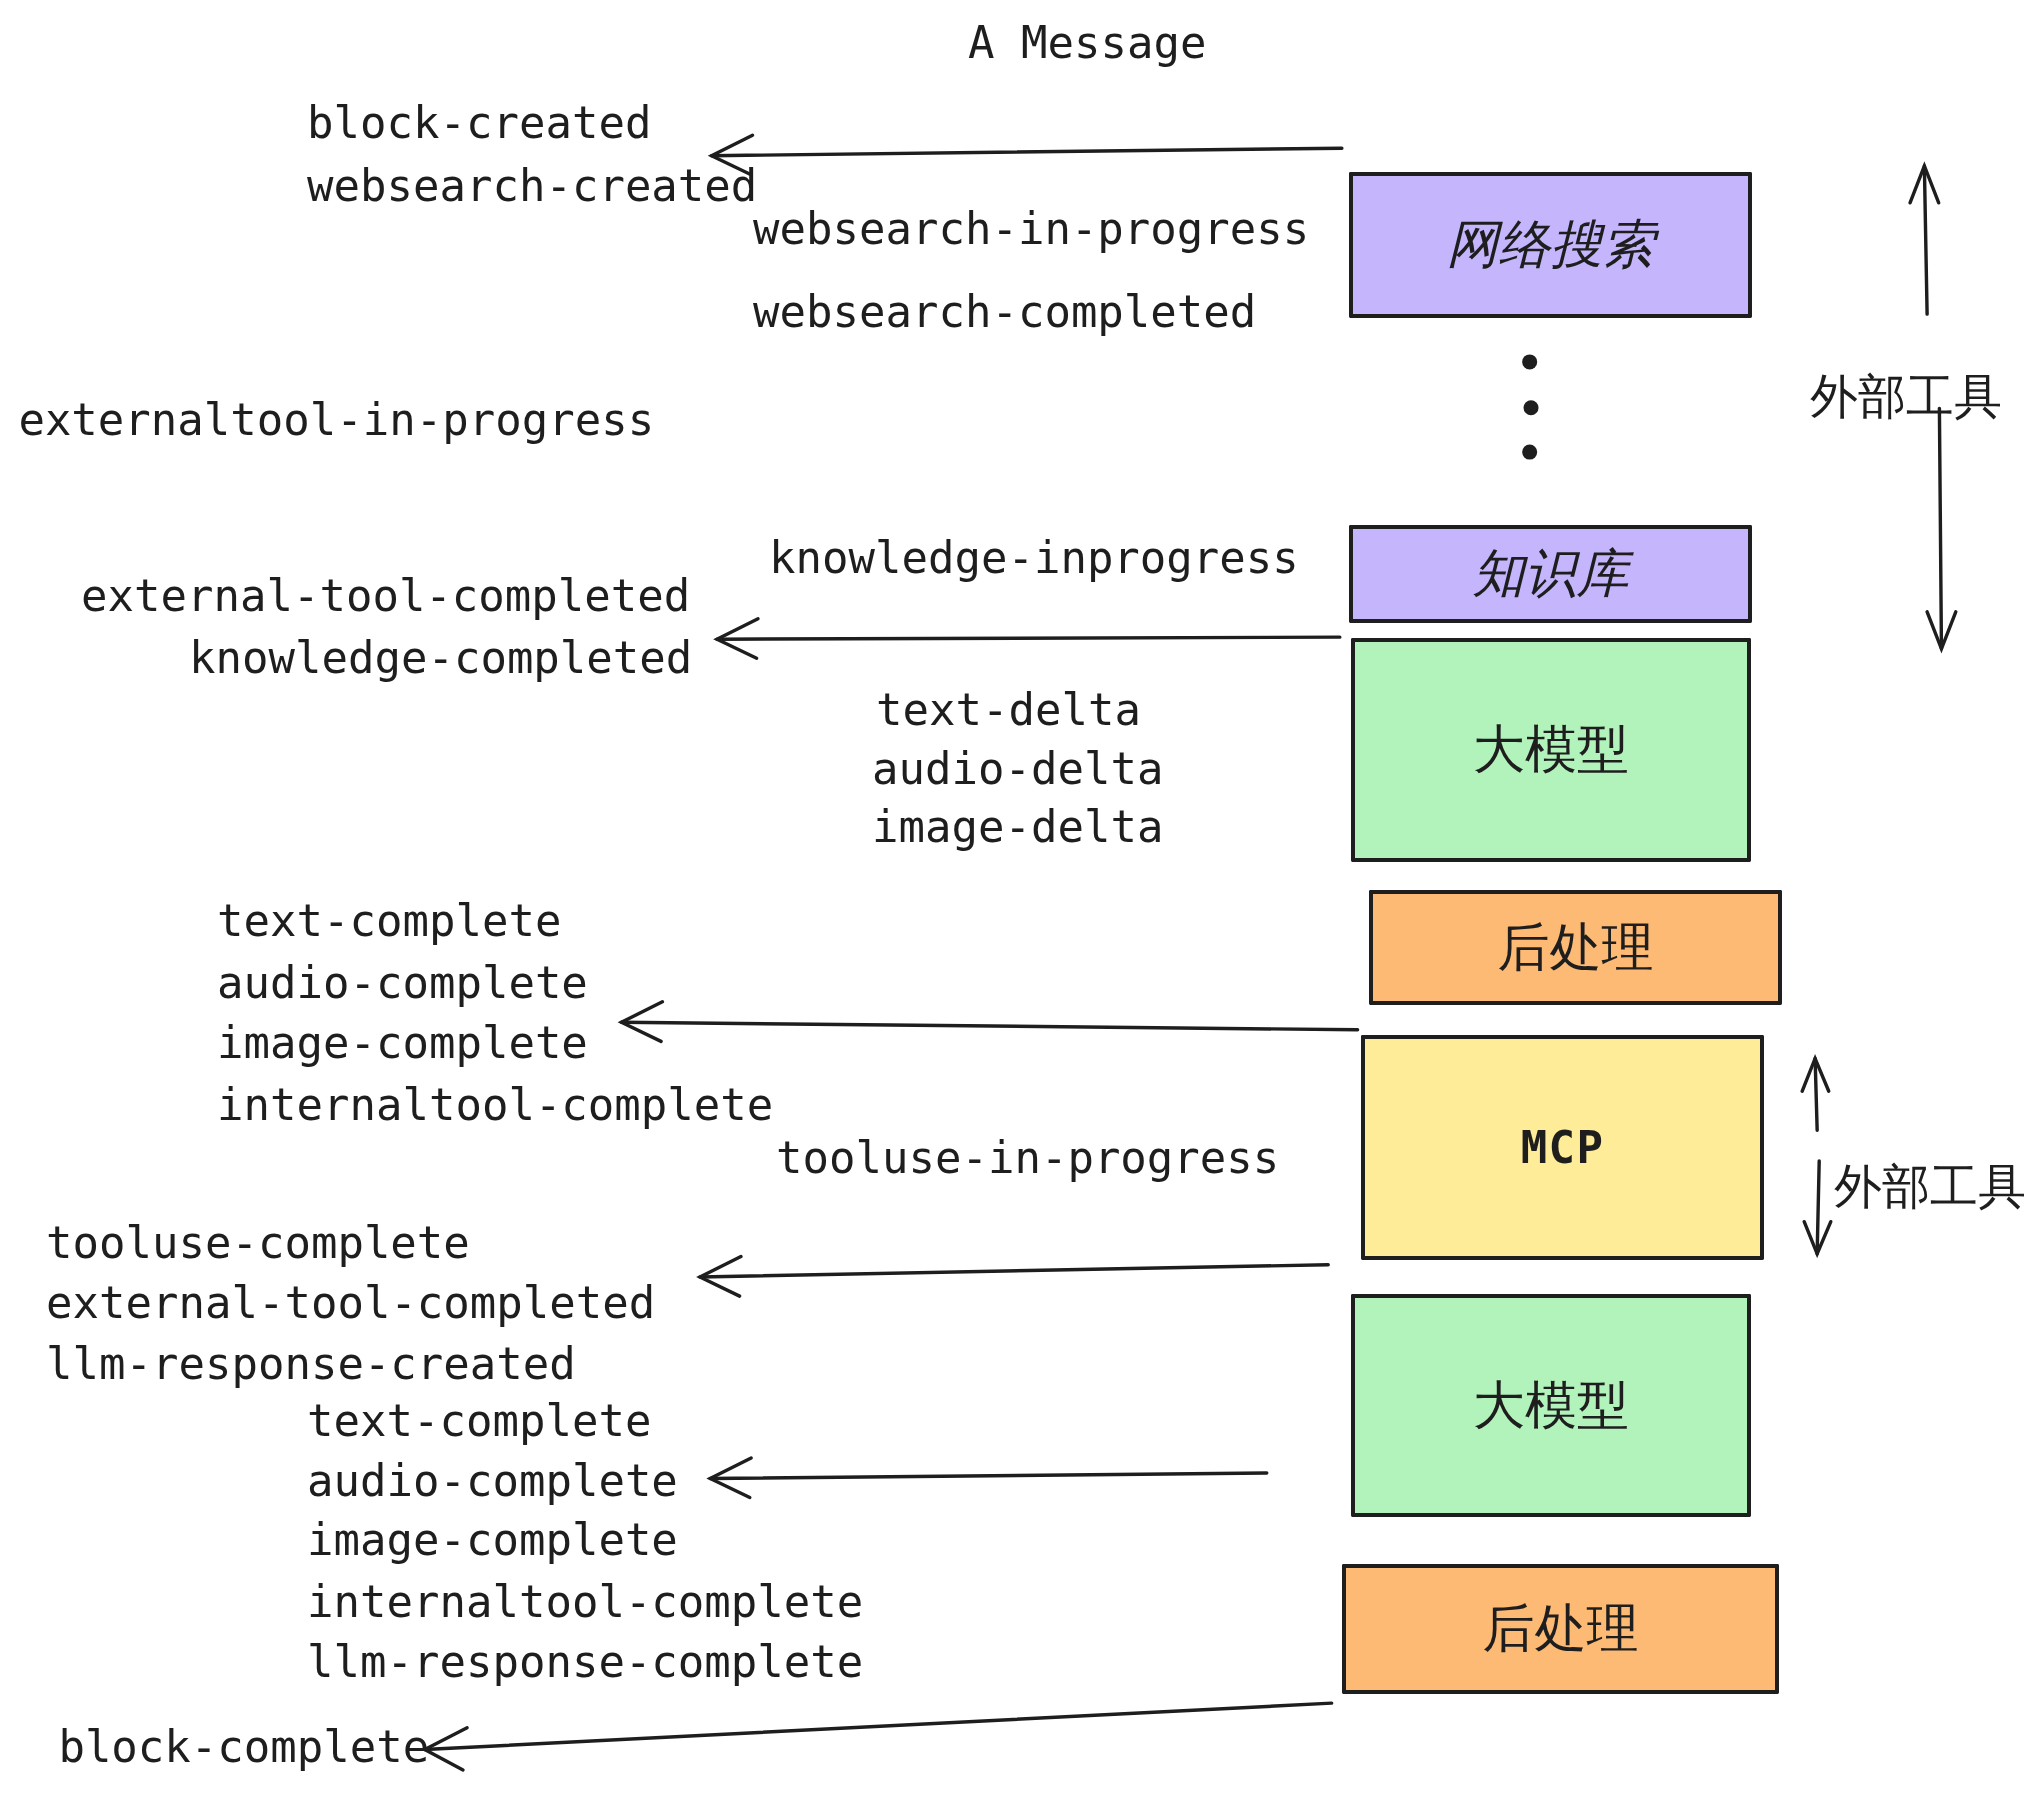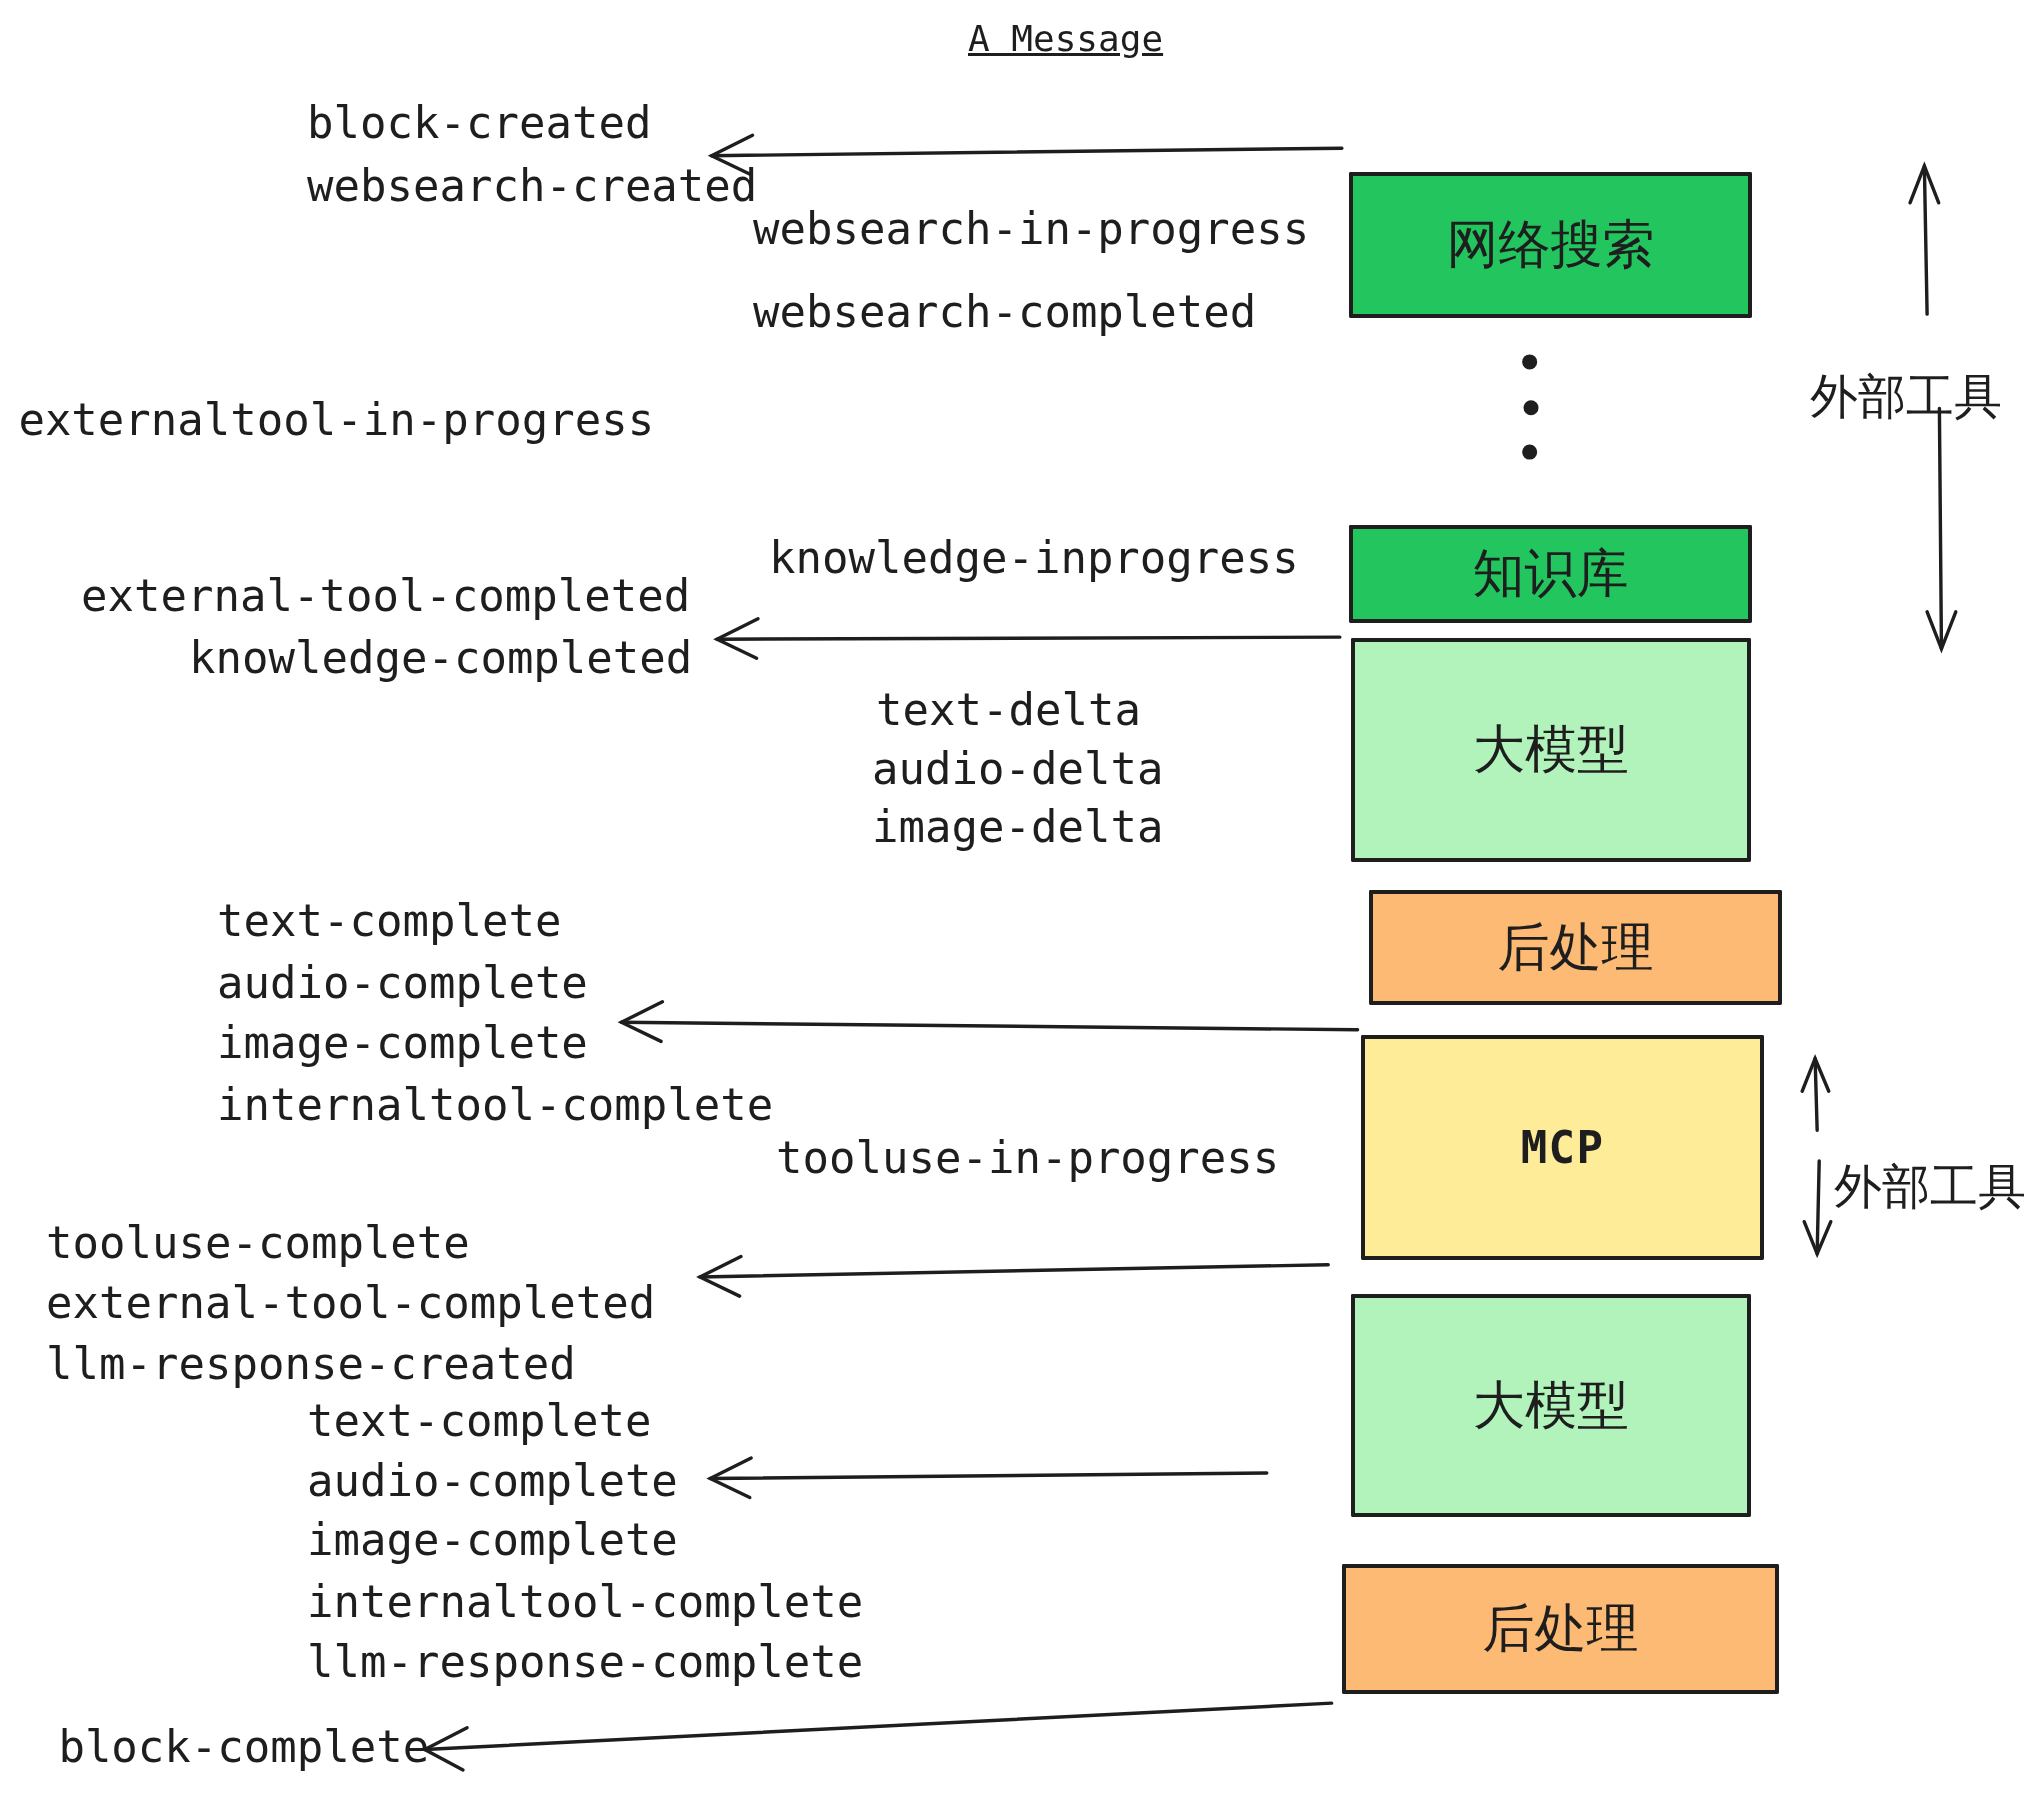--- a/index.html
+++ b/index.html
@@ -1,25 +1,25 @@
 <!DOCTYPE html>
 <html style="font-size:11px"><head>
 <meta charset="utf-8">
 <style>
   html,body{margin:0;padding:0;background:#ffffff;}
   .canvas{position:relative;width:2035px;height:1796px;background:#ffffff;overflow:hidden;
           font-family:"DejaVu Sans Mono", monospace;color:#1e1e1e;}
   .layer{position:absolute;left:0;top:0;width:2035px;height:1796px;}
-  .title{position:absolute;font-size:36px;line-height:1;white-space:nowrap;text-decoration:underline;}
+  .title{position:absolute;font-size:44px;line-height:1;white-space:nowrap;}
   .ev{position:absolute;font-size:44px;line-height:1;white-space:nowrap;font-family:"DejaVu Sans Mono",monospace;}
   .box{position:absolute;border:4.1px solid #1e1e1e;box-sizing:border-box;
        display:flex;align-items:center;justify-content:center;
        font-family:"DejaVu Sans","Liberation Sans",sans-serif;font-size:52px;font-weight:500;
        color:#1e1e1e;border-radius:1.4px;}
-  .pink{background:#22c55e;}
+  .pink{background:#c4b5fd;font-style:italic;}
   .green{background:#B2F2BB;}
   .yellow{background:#FFEC99;}
   .white{background:#fdba74;}
   .mcp-font{font-family:"DejaVu Sans Mono",monospace;font-size:44px;font-weight:bold;letter-spacing:1.4px;}
   .side{position:absolute;font-family:"DejaVu Sans","Liberation Sans",sans-serif;
         font-size:48px;font-weight:500;white-space:nowrap;color:#1e1e1e;margin-top:36px;}
   svg line, svg polyline{stroke:#1e1e1e;stroke-width:5;fill:none;stroke-linecap:round;}
 </style>
 </head>
 <body>

